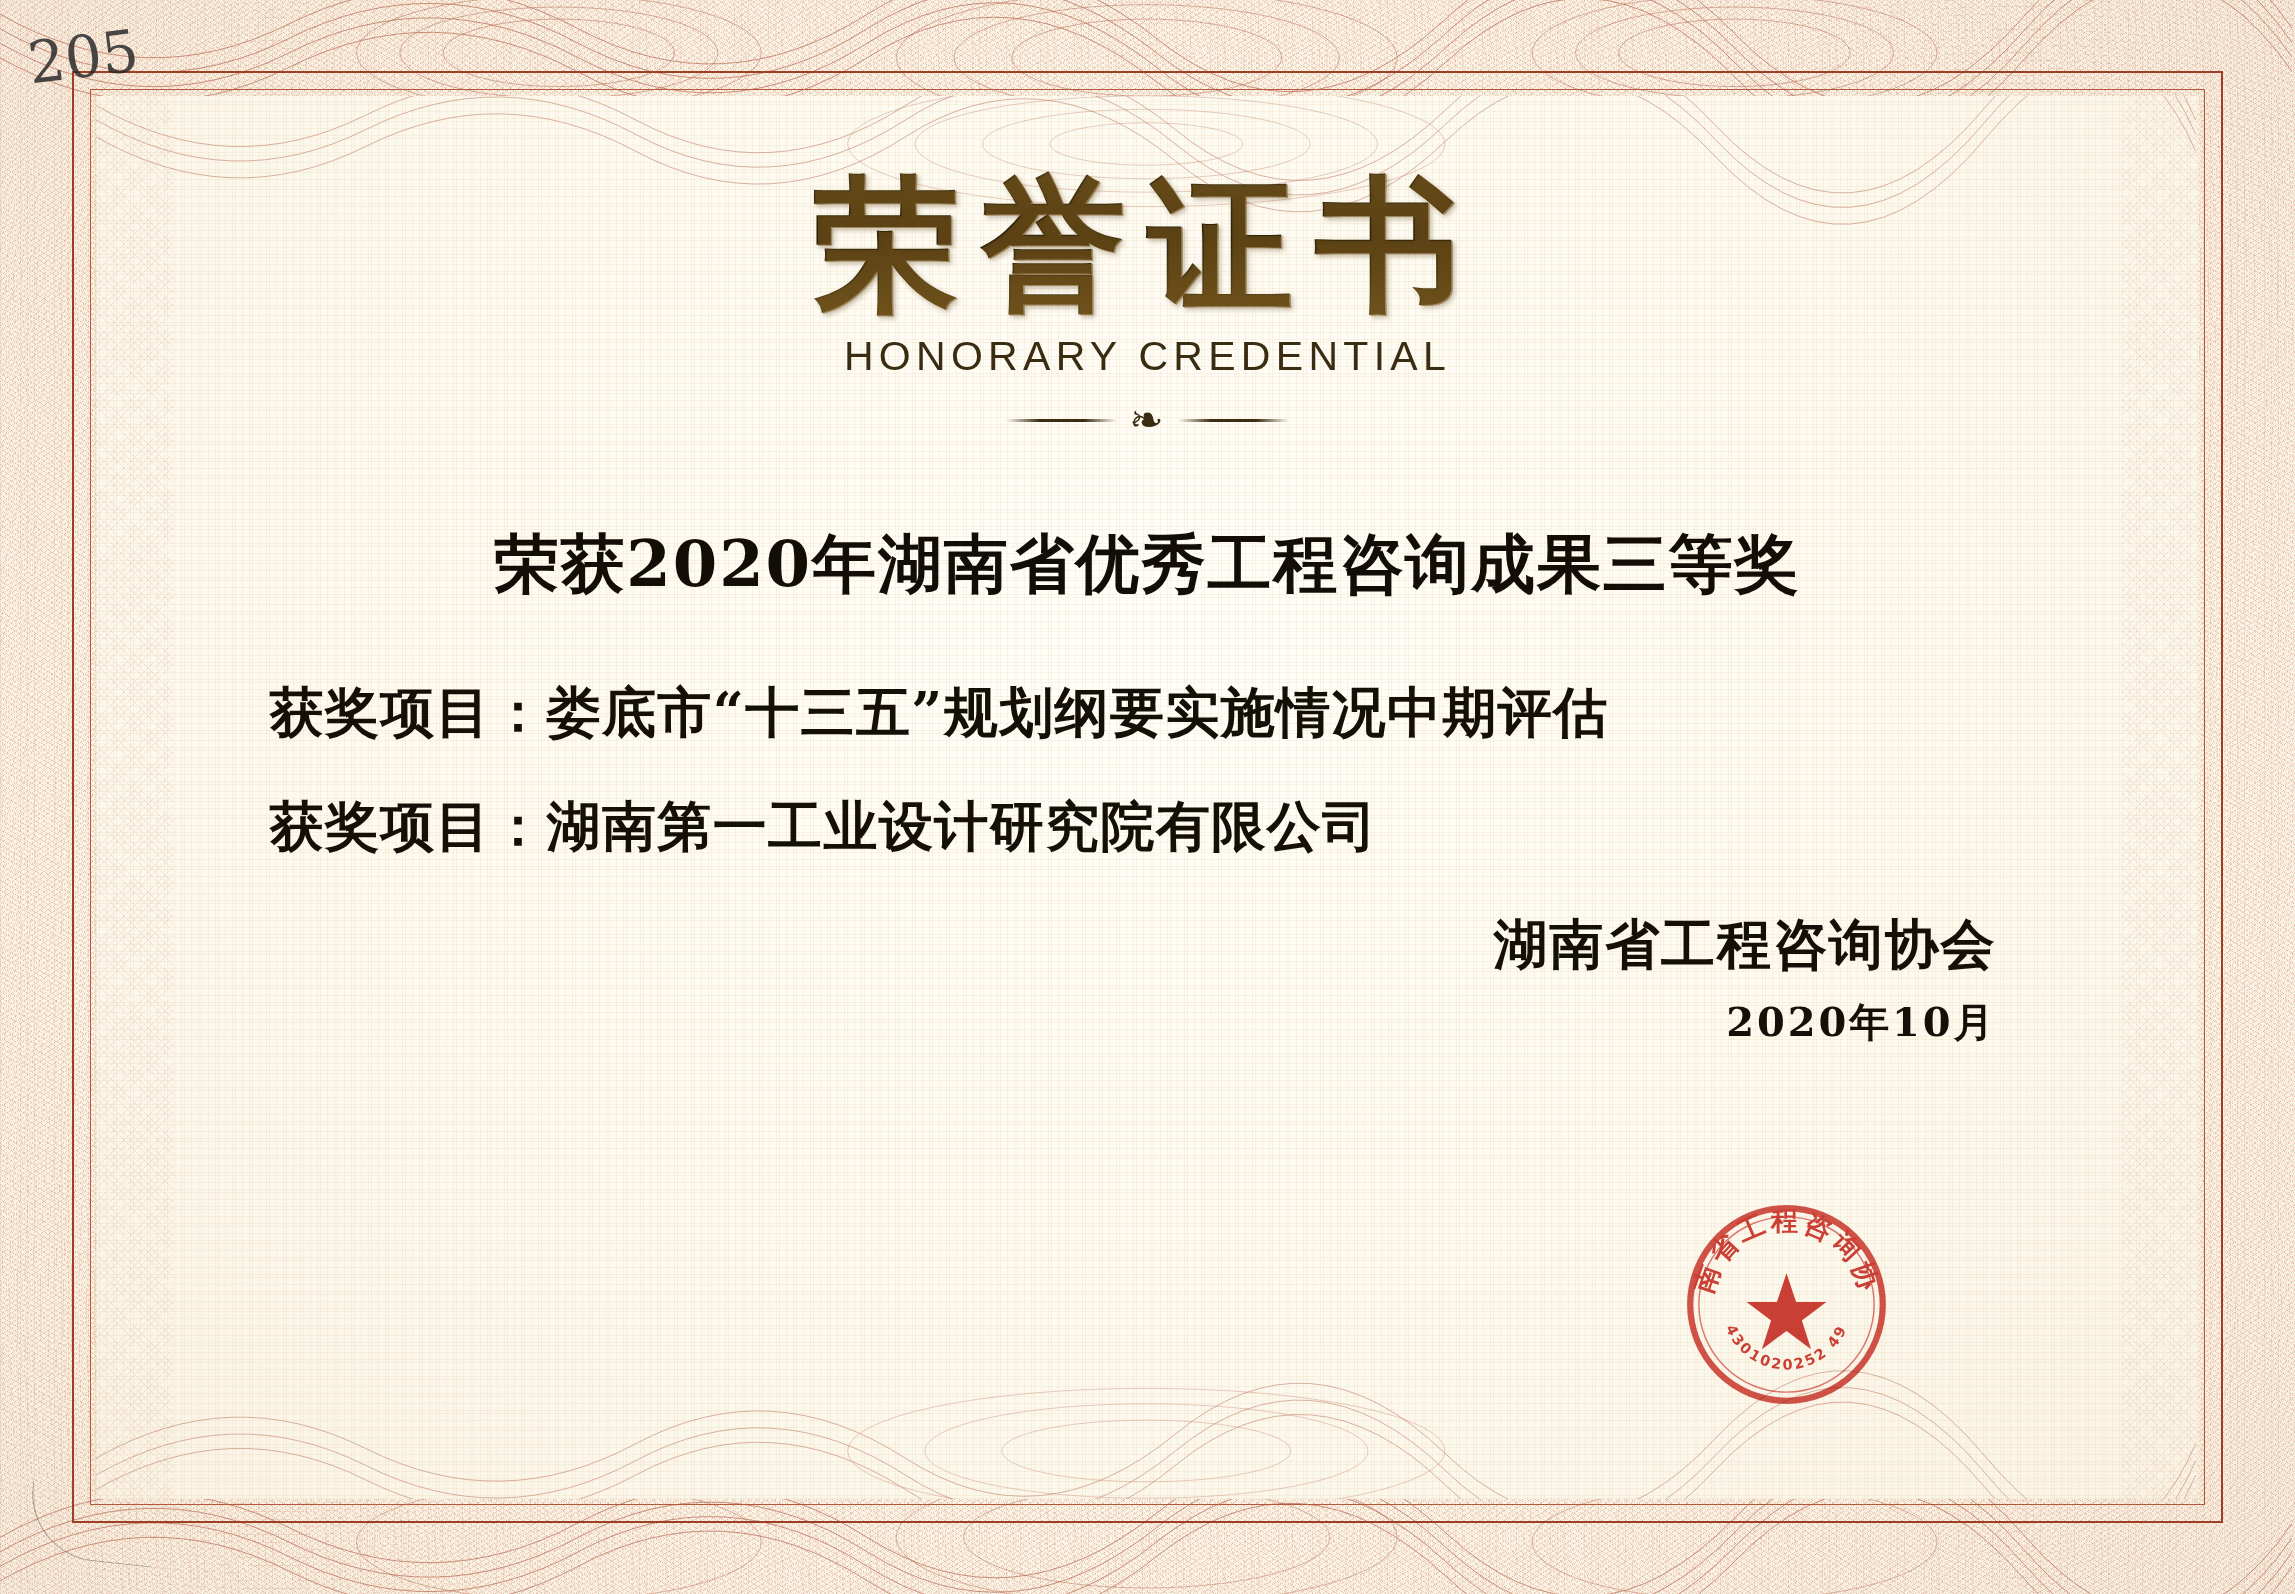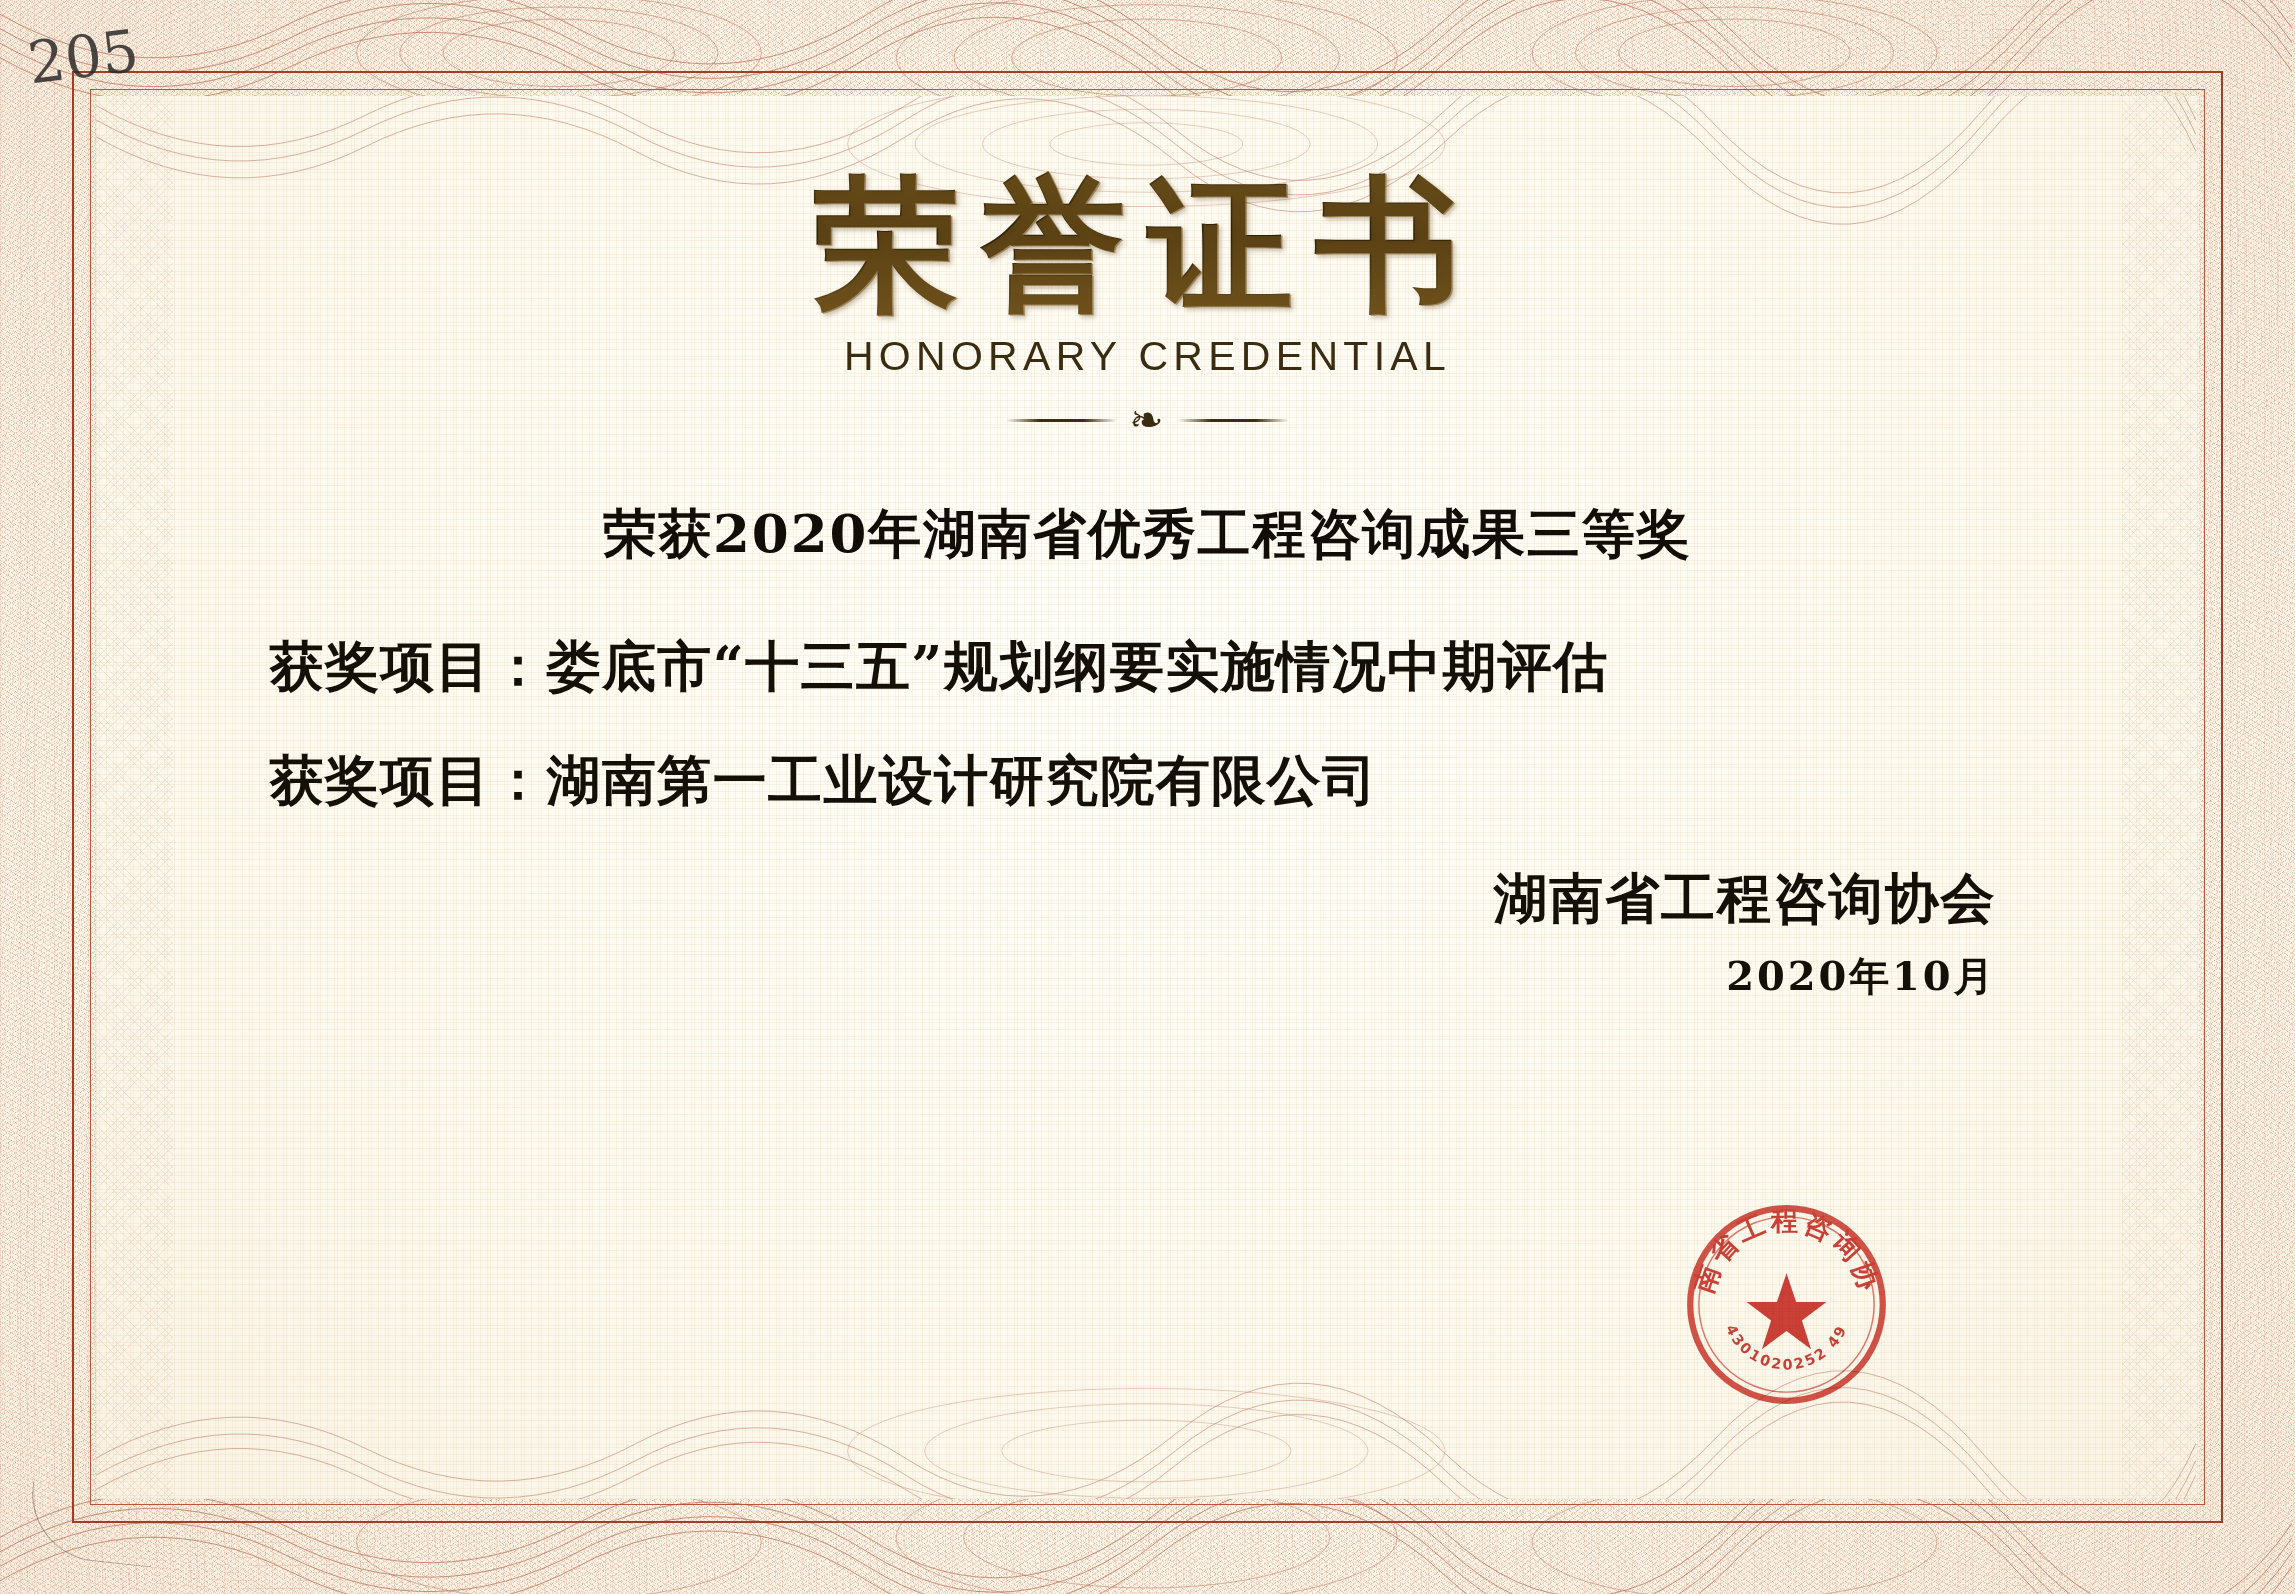--- a/index.html
+++ b/index.html
@@ -122,43 +122,44 @@
   }
   .divider .flourish{
     margin:0 12.5px;
     color:#3a2c10;
     font-size:41px;
     line-height:1;
     letter-spacing:1.9px;
   }
 
   .headline{
-    margin-top:58px;
+    margin-top:80px;
     font-family:"DejaVu Serif", serif;
     font-weight:700;
-    font-size:53px;
+    font-size:64px;
     letter-spacing:1.9px;
     color:#120d06;
     white-space:nowrap;
   }
 
   .body-block{
     width:1814px;
     margin-top:57px;
     padding-left:29px;
     box-sizing:border-box;
     font-family:"DejaVu Serif", serif;
     font-weight:700;
     color:#140f07;
   }
   .body-line{
     font-size:54px;
     letter-spacing:1.4px;
     line-height:1.42;
     white-space:nowrap;
+    margin-top:9px;
   }
   .body-line.indent{ padding-left:338px; }
   .body-line.spaced{ margin-top:38px; }
 
   .signature{
     margin-top:44px;
     width:1814px;
     box-sizing:border-box;
     padding-right:58px;
     display:flex;flex-direction:column;align-items:flex-end;

